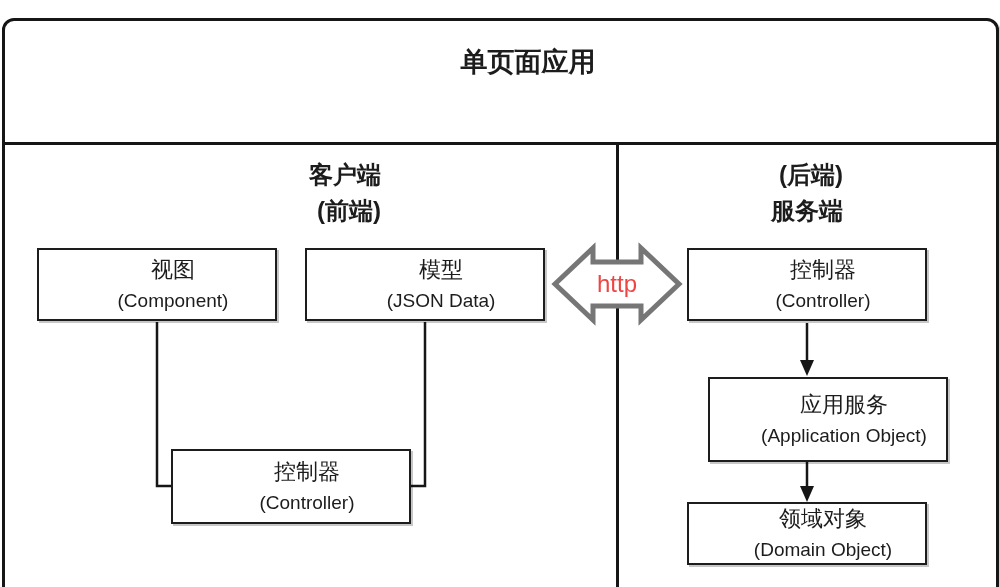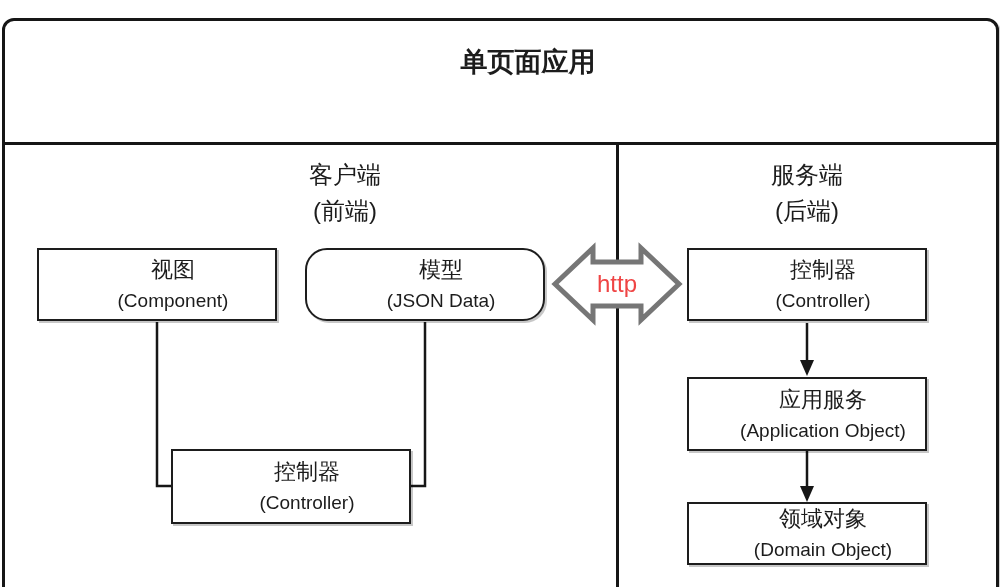--- a/index.html
+++ b/index.html
@@ -40,24 +40,24 @@
     transform: translateX(-50%);
     text-align: center;
     white-space: nowrap;
   }
   .title-zh { font-size: 27px; font-weight: bold; line-height: 38px; }
   .title-en { font-size: 25px; font-weight: bold; line-height: 38px; }
   .panel-header {
     position: absolute;
     top: 141px;
     transform: translateX(-50%);
-    text-align: center;
+    text-align: right;
     white-space: nowrap;
     font-size: 24px;
-    font-weight: normal;
+    font-weight: bold;
     line-height: 36px;
   }
   .panel-header.client { left: 345px; }
   .panel-header.server { left: 807px; }
   .box {
     position: absolute;
     background: #ffffff;
     border: 2px solid #1d1d1d;
     box-shadow: 2px 2px 0 rgba(0,0,0,0.22);
     display: flex;
@@ -100,22 +100,22 @@
 
   <div class="hsep"></div>
   <div class="vsep"></div>
 
   <div class="panel-header client">
     <div>客户端</div>
     <div>(前端)</div>
   </div>
 
   <div class="panel-header server">
+    <div>(后端)</div>
     <div>服务端</div>
-    <div>(后端)</div>
   </div>
 
   <svg class="wires" viewBox="0 0 1000 587" xmlns="http://www.w3.org/2000/svg">
 
     <polyline points="157,306 157,470 172,470" fill="none" stroke="#161616" stroke-width="2.5"></polyline>
 
     <polyline points="425,306 425,470 410,470" fill="none" stroke="#161616" stroke-width="2.5"></polyline>
 
     <line x1="807" y1="307" x2="807" y2="346" stroke="#161616" stroke-width="2.5"></line>
     <polygon points="800,344 814,344 807,360" fill="#161616"></polygon>
@@ -126,36 +126,36 @@
     <polygon points="555,268 593,232 593,246 641,246 641,232 679,268 641,304 641,290 593,290 593,304" fill="#ffffff" stroke="#767676" stroke-width="5" stroke-linejoin="miter"></polygon>
   </svg>
 
   <div class="http-label">http</div>
 
   <div class="box" style="left:37px; top:232px; width:240px; height:73px;">
     <div class="zh">视图</div>
     <div class="en">(Component)</div>
   </div>
 
-  <div class="box" style="left:305px; top:232px; width:240px; height:73px;border-radius:22px;">
+  <div class="box" style="left:305px; top:232px; width:240px; height:73px;">
     <div class="zh">模型</div>
     <div class="en">(JSON Data)</div>
   </div>
 
   <div class="box" style="left:171px; top:433px; width:240px; height:75px;">
     <div class="zh">控制器</div>
     <div class="en">(Controller)</div>
   </div>
 
   <div class="box" style="left:687px; top:232px; width:240px; height:73px;">
     <div class="zh">控制器</div>
     <div class="en">(Controller)</div>
   </div>
 
-  <div class="box" style="left:687px; top:361px; width:240px; height:74px;">
+  <div class="box" style="left:708px; top:361px; width:240px; height:85px;">
     <div class="zh">应用服务</div>
     <div class="en">(Application Object)</div>
   </div>
 
   <div class="box" style="left:687px; top:486px; width:240px; height:63px;">
     <div class="zh">领域对象</div>
     <div class="en">(Domain Object)</div>
   </div>
 
 </div>

